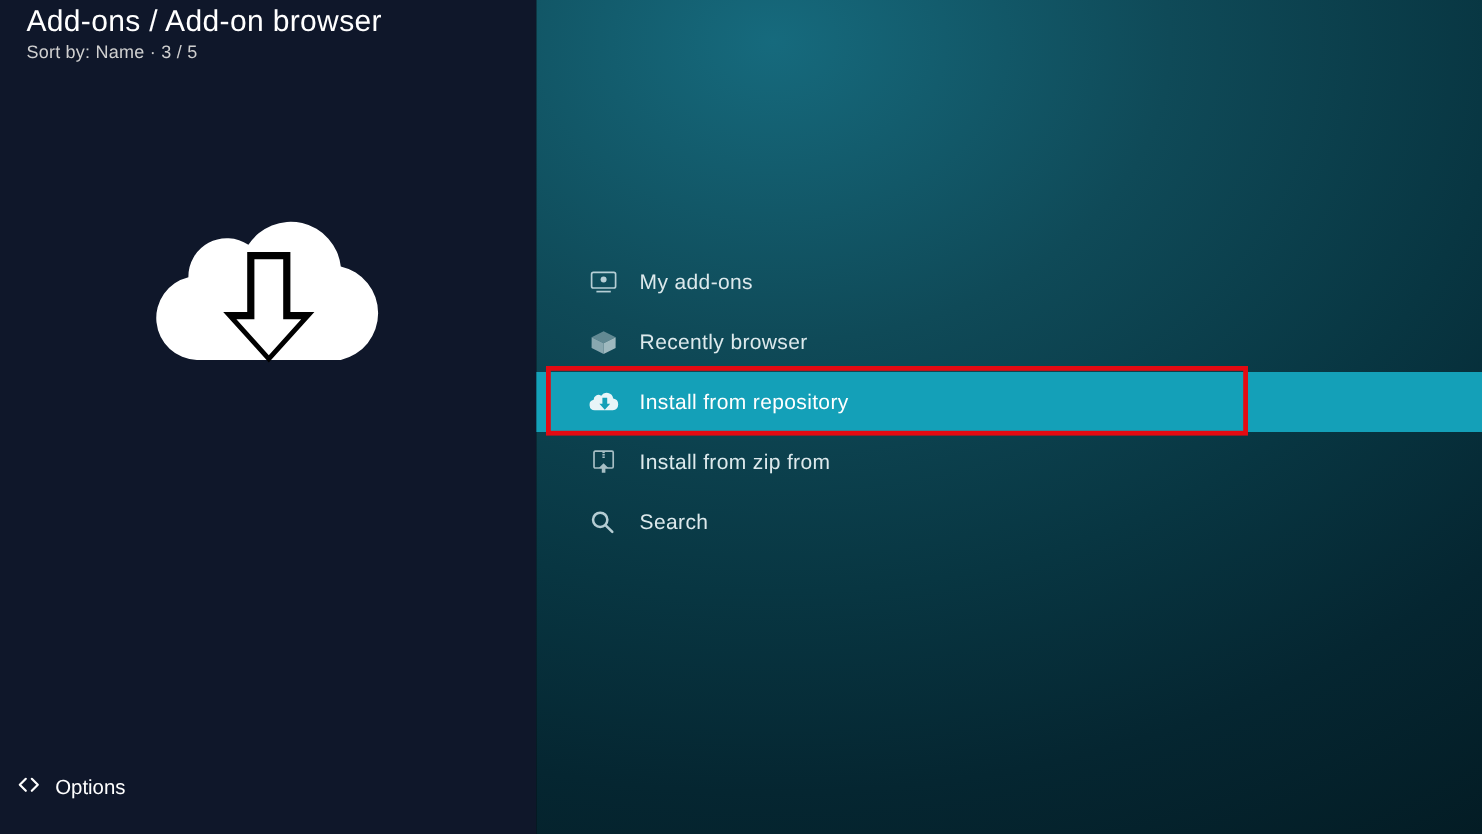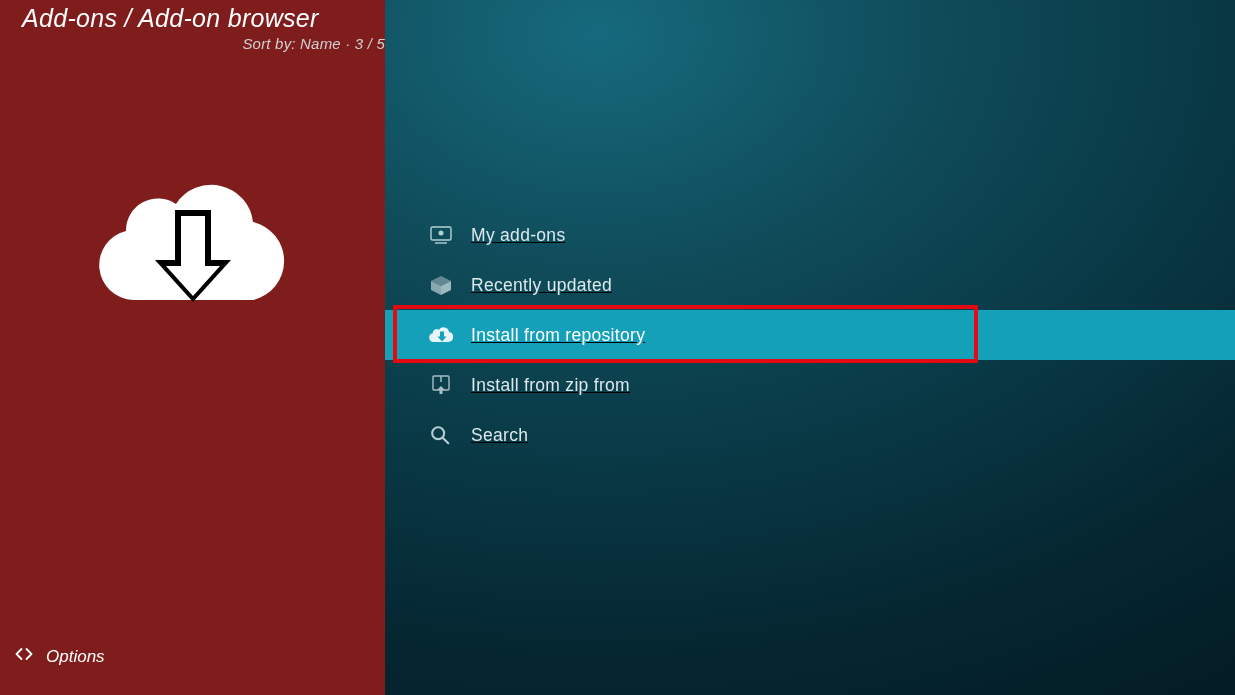--- a/index.html
+++ b/index.html
@@ -10,44 +10,42 @@
     overflow: hidden;
     background: #000;
   }
   .app {
     display: flex;
     width: 100%;
     height: 100%;
     position: relative;
   }
   .sidebar {
-    width: 385px;
+    width: 447px;
     height: 100%;
-    background: #7f1d1d;
+    background: #0f172a;
     color: #fff;
     position: relative;
     display: flex;
     flex-direction: column;
-    font-style: italic;
   }
   .header {
     padding: 4px 0 0 22px;
   }
   .breadcrumb {
     font-size: 25px;
     font-weight: 300;
     color: #fff;
     letter-spacing: 0.3px;
   }
   .sort-line {
     font-size: 15px;
     color: #d0d0d0;
     margin-top: 2px;
     letter-spacing: 0.2px;
-    text-align: right;
   }
   .large-icon {
     display: flex;
     justify-content: center;
     margin-top: 100px;
   }
   .options {
     position: absolute;
     bottom: 26px;
     left: 14px;
@@ -70,21 +68,20 @@
     color: #fff;
     font-size: 37px;
     font-weight: 300;
     letter-spacing: 0.5px;
   }
   .menu {
     position: absolute;
     top: 210px;
     left: 0;
     right: 0;
-    text-decoration: underline;
   }
   .menu-item {
     height: 50px;
     display: flex;
     align-items: center;
     padding-left: 44px;
     color: #dde9ec;
     font-size: 17.5px;
     font-weight: 300;
     cursor: pointer;
@@ -166,21 +163,21 @@
       </div>
 
       <div class="menu-item">
         <span class="icon-slot">
           <svg width="24" height="22" viewBox="0 0 24 22" fill="#b8ccd2">
             <polygon points="12,2 22,7 12,12 2,7" opacity="0.55"></polygon>
             <polygon points="2,7 12,12 12,21 2,16" opacity="0.8"></polygon>
             <polygon points="22,7 12,12 12,21 22,16" opacity="0.95"></polygon>
           </svg>
         </span>
-        <span>Recently updated</span>
+        <span>Recently browser</span>
       </div>
 
       <div class="menu-item selected">
         <span class="icon-slot">
           <svg width="26" height="22" viewBox="0 0 26 22">
             <path fill="#ffffff" d="M20 8 a5.5 5.5 0 0 0 -10 -2.2 a4 4 0 0 0 -6.3 3.4 a4.4 4.4 0 0 0 1 8.7 h15 a5 5 0 0 0 0.3 -9.9 z"></path>
             <path fill="#14a0b8" d="M11 7.5 h4 v5 h2.5 l-4.5 5 -4.5 -5 h2.5 z"></path>
           </svg>
         </span>
         <span>Install from repository</span>

